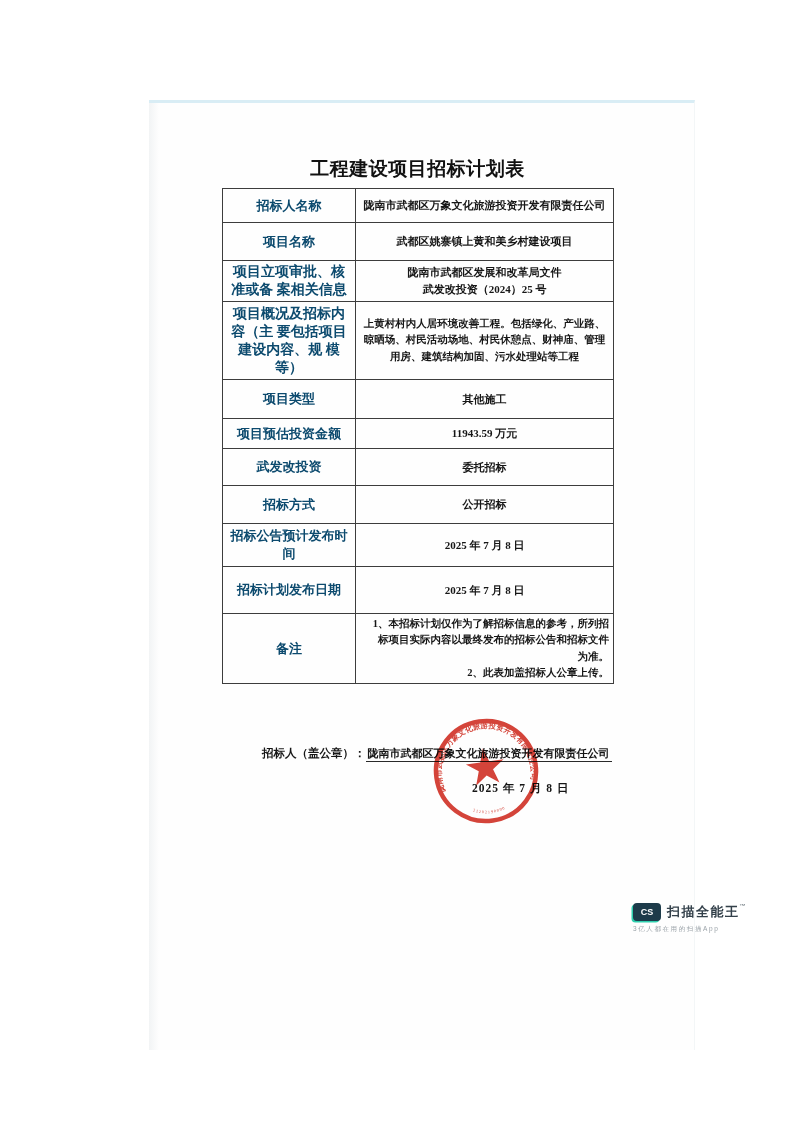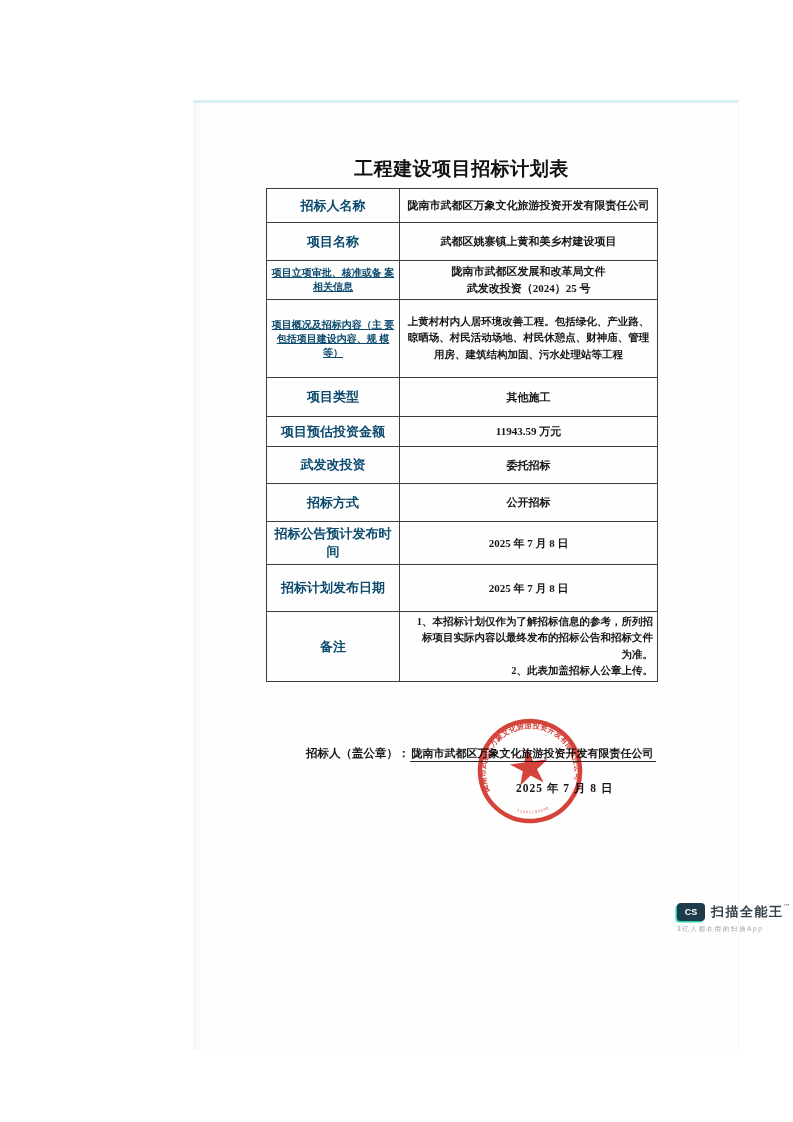--- a/index.html
+++ b/index.html
@@ -4,21 +4,21 @@
 <style>
   * { margin: 0; padding: 0; box-sizing: border-box; }
   html, body { background: #ffffff; }
   body {
     width: 793px; height: 1122px;
     font-family: "Liberation Serif", "DejaVu Serif", serif;
     color: #1c1c1c;
     position: relative;
     overflow: hidden;
   }
-  .canvas { position: absolute; inset: 0; margin-left: 44px; }
+  .canvas { position: absolute; inset: 0; }
 
   
   .paper {
     position: absolute;
     left: 149px; top: 100px;
     width: 546px; height: 950px;
     background: #fefefe;
     border-top: 3px solid #d9edf5;
     border-right: 1px solid #f3f6f7;
   }
@@ -69,21 +69,21 @@
   tr.r3  { height: 37px; }
   tr.r4  { height: 38px; }
   tr.r5  { height: 78px; }
   tr.r6  { height: 39px; font-family: Liberation Mono, monospace; }
   tr.r7  { height: 30px; padding-left: 14px; }
   tr.r8  { height: 37px; }
   tr.r9  { height: 38px; }
   tr.r10 { height: 43px; }
   tr.r11 { height: 47px; }
   tr.r12 { height: 70px; }
-  tr.r4 .lbl, tr.r5 .lbl { font-size: 10px; text-decoration: underline; }
+  tr.r4 .lbl, tr.r5 .lbl { font-size: 14px; }
   tr.r4 .val, tr.r5 .val, tr.r12 .val { white-space: pre-line; line-height: 1.55; }
   tr.r5 .val  { font-size: 10.5px; }
   tr.r12 .val { font-size: 10.5px; text-align: right; padding-left: 7px; }
 
   .signature-line {
     position: absolute;
     left: 262px; top: 746px;
     font-weight: bold;
     font-size: 11.5px;
     white-space: nowrap;

